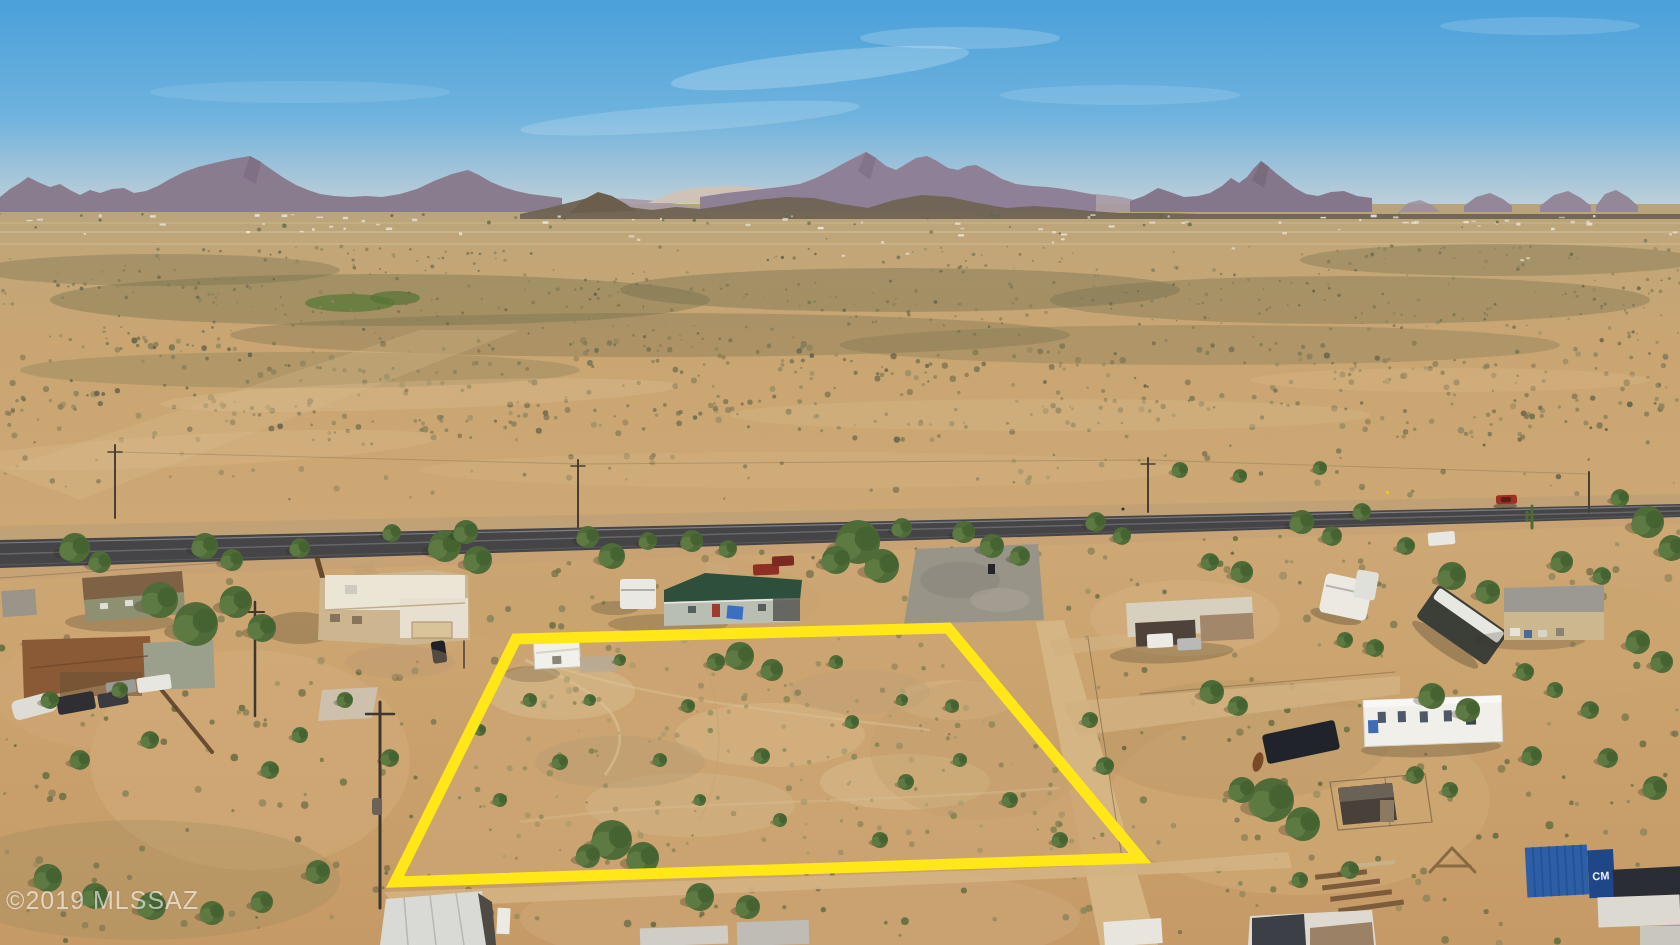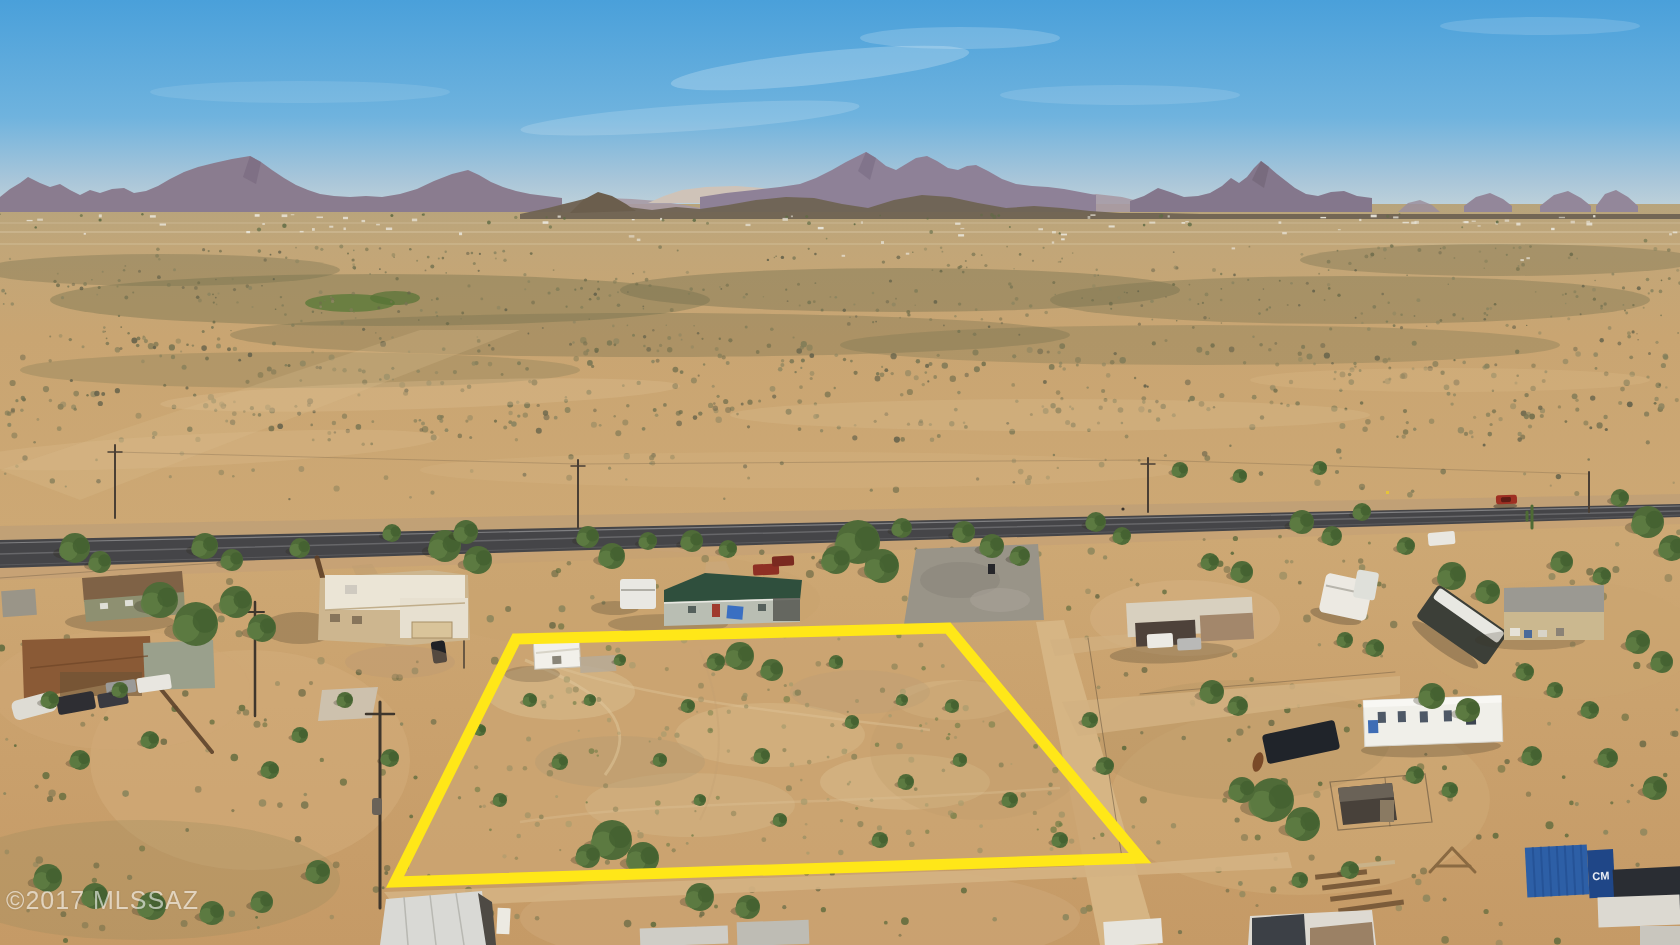--- a/index.html
+++ b/index.html
@@ -2483,14 +2483,14 @@
         <circle cx="1353.6" cy="868.6" r="5.0" fill="#436030" opacity="0.85"></circle>
         <ellipse cx="1296.0" cy="882.8" rx="7.6" ry="3.2" fill="#2e2a1e" opacity="0.28"></ellipse>
         <circle cx="1300" cy="880" r="8" fill="#4f6b38"></circle>
         <circle cx="1296.4" cy="881.6" r="5.0" fill="#5d7c43" opacity="0.9"></circle>
         <circle cx="1303.2" cy="878.8" r="4.4" fill="#436030" opacity="0.85"></circle>
       </g>
 
   <polygon class="lot-poly" points="516,639 948,628 1140,858 395,882" fill="none" stroke="#ffe718" stroke-width="11" stroke-linejoin="miter"></polygon>
 </svg>
 
-<div class="watermark" style="color: rgb(255, 255, 255); opacity: 0.58;">©2017 MLSSAZ</div>
+<div class="watermark" style="color: rgb(255, 255, 255); opacity: 0.58;">©2019 MLSSAZ</div>
 </div>
 
 </body></html>

